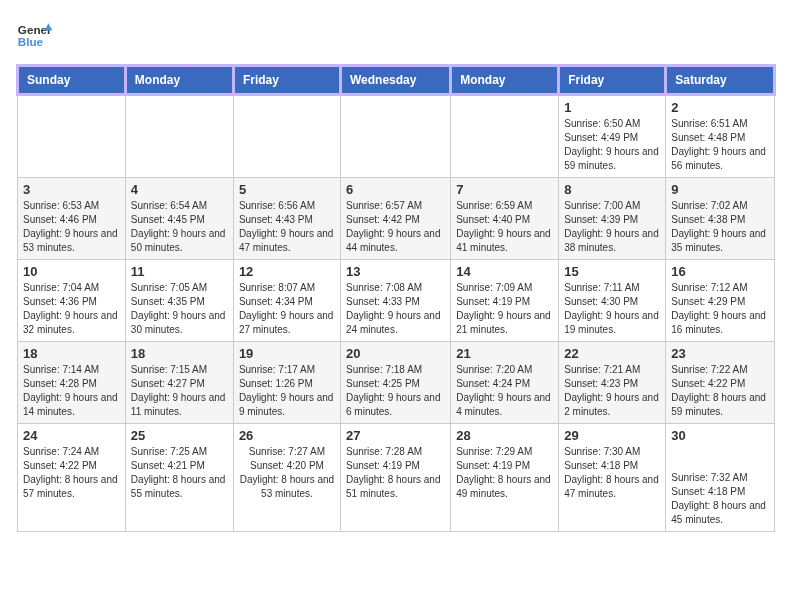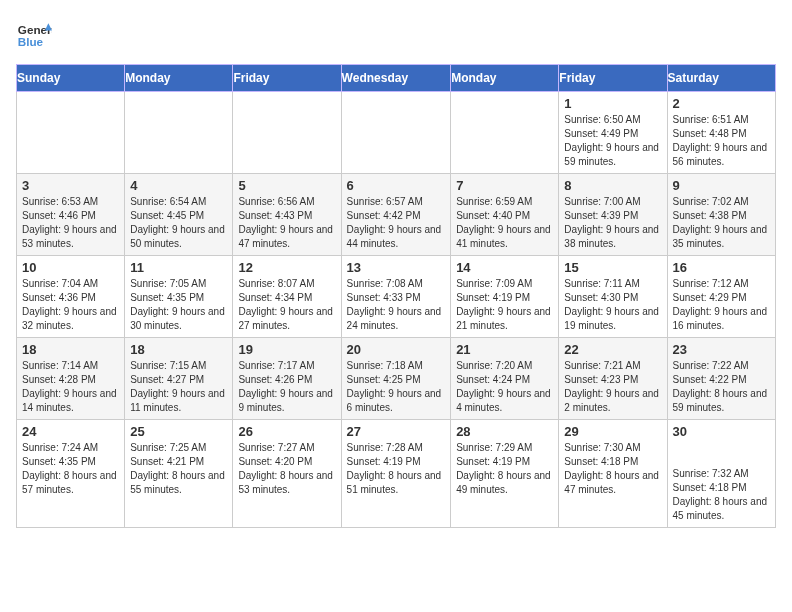--- a/index.html
+++ b/index.html
@@ -38,25 +38,25 @@
       color: #555;
     }
     .calendar {
       width: 100%;
       border-collapse: collapse;
       font-size: 11px;
     }
     .calendar th {
       background: #3a6abf;
       color: white;
-      padding: 6px 0;
+      padding: 6px 8px;
       text-align: left;
       font-size: 12px;
       font-weight: bold;
-      border: 1px solid #c4b5fd;
+      border: 3px solid #c4b5fd;
     }
     .calendar td {
       border: 1px solid #ccc;
       padding: 4px 5px;
       vertical-align: top;
       width: 113px;
       min-height: 80px;
     }
     .calendar tr:nth-child(even) td {
       background: #f5f5f5;
@@ -226,21 +226,21 @@
         </td>
         <td style="background: rgb(245, 245, 245);">
           <span class="day-number">18</span>
           <div class="day-info" style="white-space: pre-line;">Sunrise: 7:15 AM
 Sunset: 4:27 PM
 Daylight: 9 hours and 11 minutes.</div>
         </td>
         <td style="background: rgb(245, 245, 245);">
           <span class="day-number">19</span>
           <div class="day-info" style="white-space: pre-line;">Sunrise: 7:17 AM
-Sunset: 4:26 PM
+Sunset: 1:26 PM
 Daylight: 9 hours and 9 minutes.</div>
         </td>
         <td style="background: rgb(245, 245, 245);">
           <span class="day-number">20</span>
           <div class="day-info" style="white-space: pre-line;">Sunrise: 7:18 AM
 Sunset: 4:25 PM
 Daylight: 9 hours and 6 minutes.</div>
         </td>
         <td style="background: rgb(245, 245, 245);">
           <span class="day-number">21</span>
@@ -258,32 +258,32 @@
           <span class="day-number">23</span>
           <div class="day-info" style="white-space: pre-line;">Sunrise: 7:22 AM
 Sunset: 4:22 PM
 Daylight: 8 hours and 59 minutes.</div>
         </td>
       </tr>
       <tr>
         <td style="background: rgb(255, 255, 255);">
           <span class="day-number">24</span>
           <div class="day-info" style="white-space: pre-line;">Sunrise: 7:24 AM
-Sunset: 4:35 PM
+Sunset: 4:22 PM
 Daylight: 8 hours and 57 minutes.</div>
         </td>
         <td style="background: rgb(255, 255, 255);">
           <span class="day-number">25</span>
           <div class="day-info" style="white-space: pre-line;">Sunrise: 7:25 AM
 Sunset: 4:21 PM
 Daylight: 8 hours and 55 minutes.</div>
         </td>
         <td style="background: rgb(255, 255, 255);">
           <span class="day-number">26</span>
-          <div class="day-info" style="white-space: pre-line;">Sunrise: 7:27 AM
+          <div class="day-info" style="white-space: pre-line; text-align: center;">Sunrise: 7:27 AM
 Sunset: 4:20 PM
 Daylight: 8 hours and 53 minutes.</div>
         </td>
         <td style="background: rgb(255, 255, 255);">
           <span class="day-number">27</span>
           <div class="day-info" style="white-space: pre-line;">Sunrise: 7:28 AM
 Sunset: 4:19 PM
 Daylight: 8 hours and 51 minutes.</div>
         </td>
         <td style="background: rgb(255, 255, 255);">

